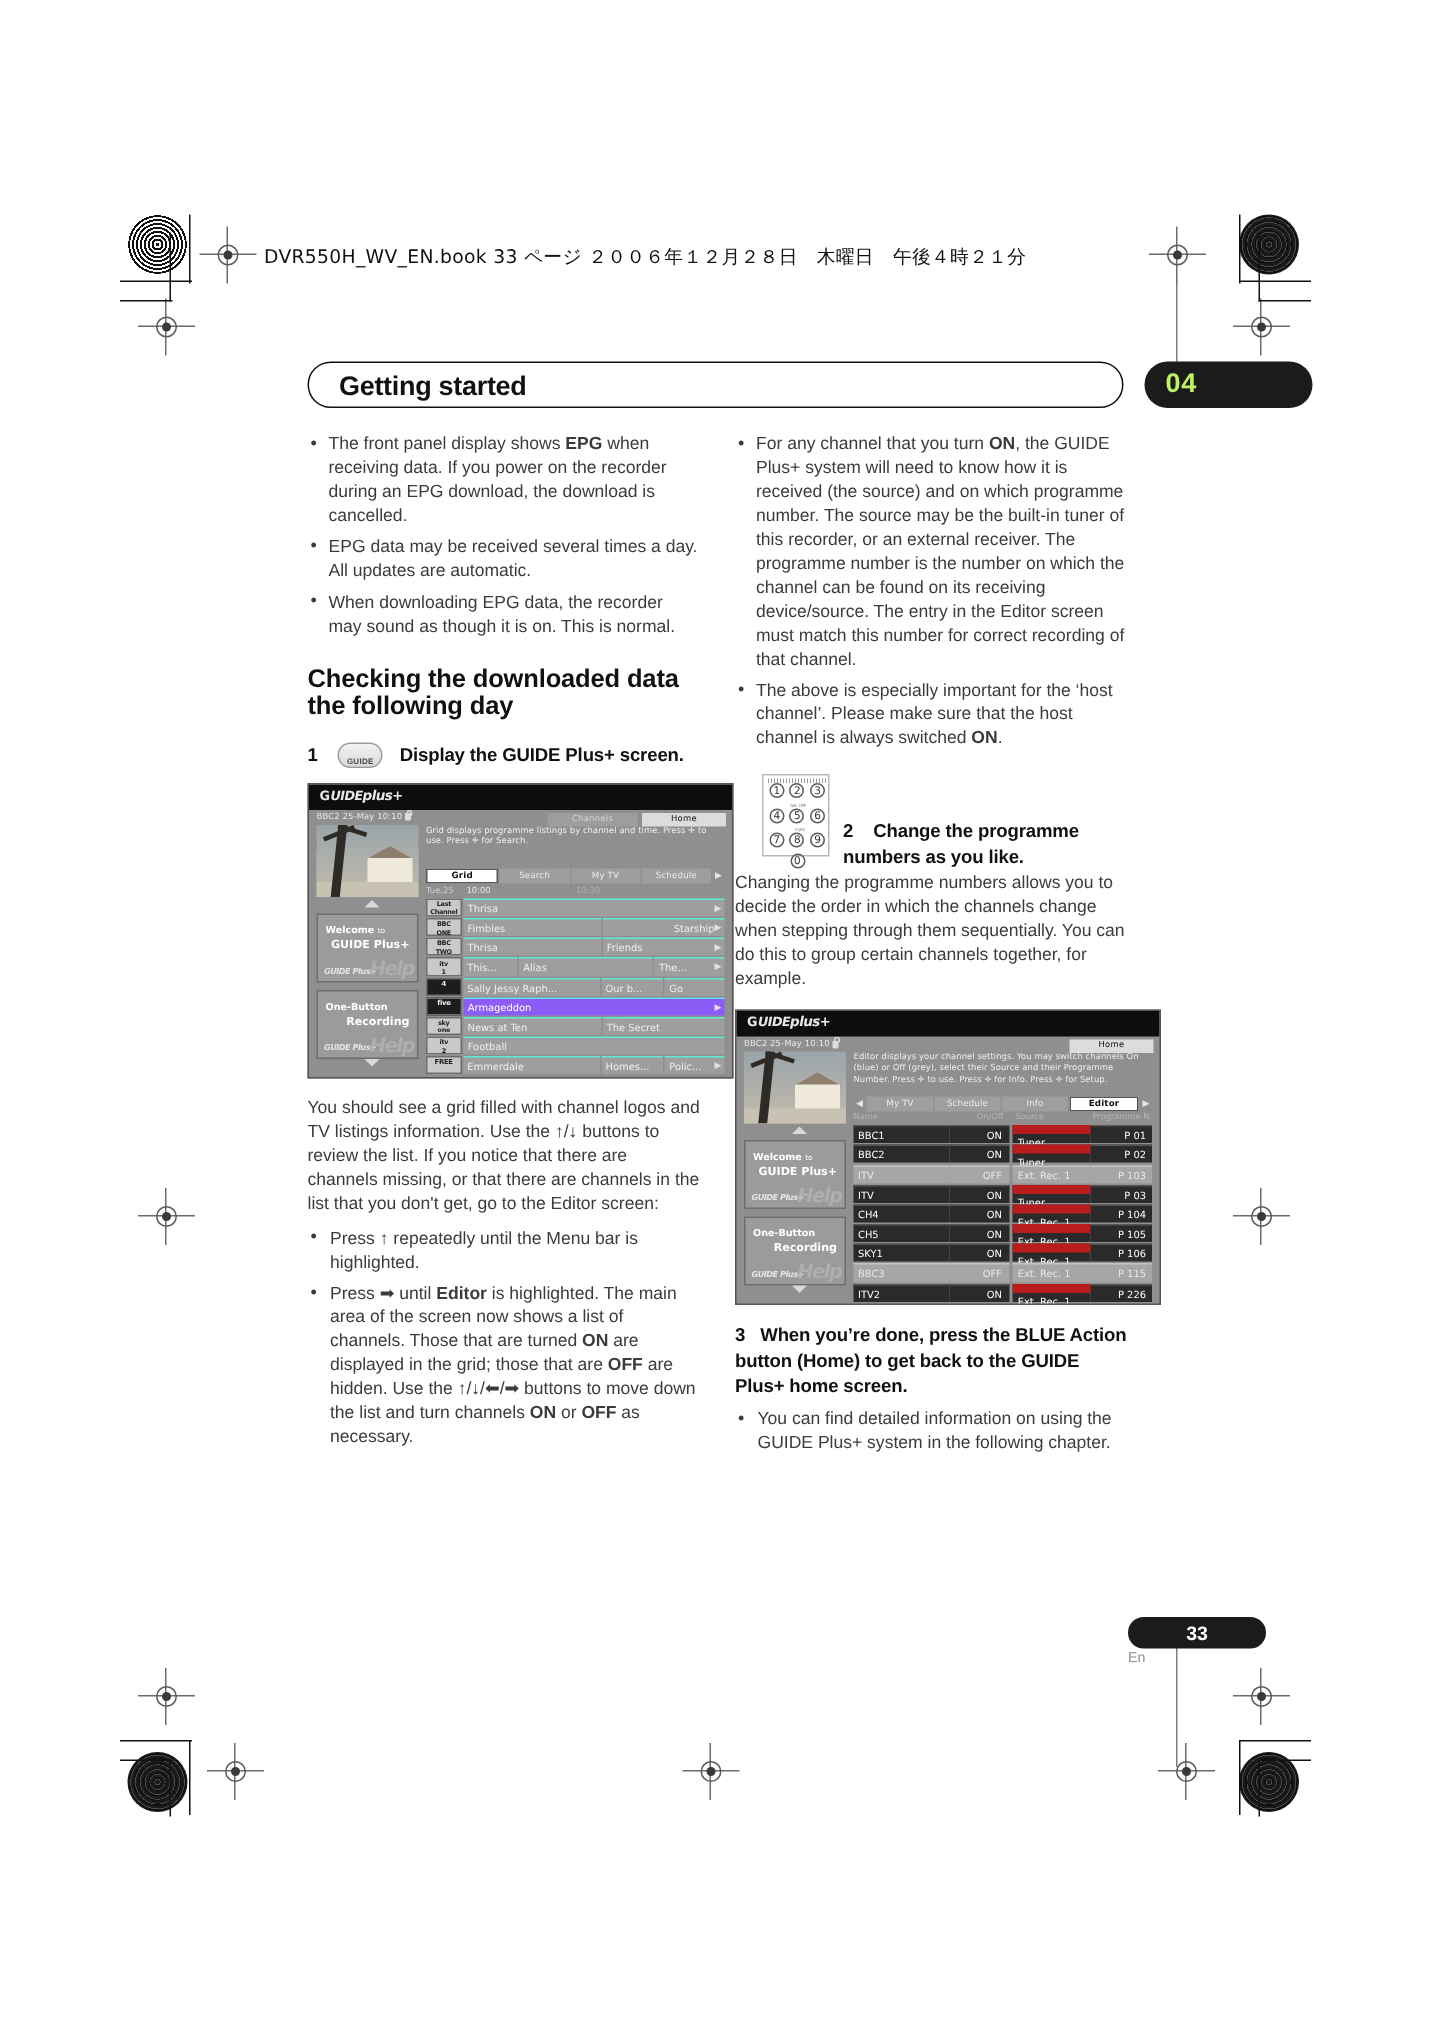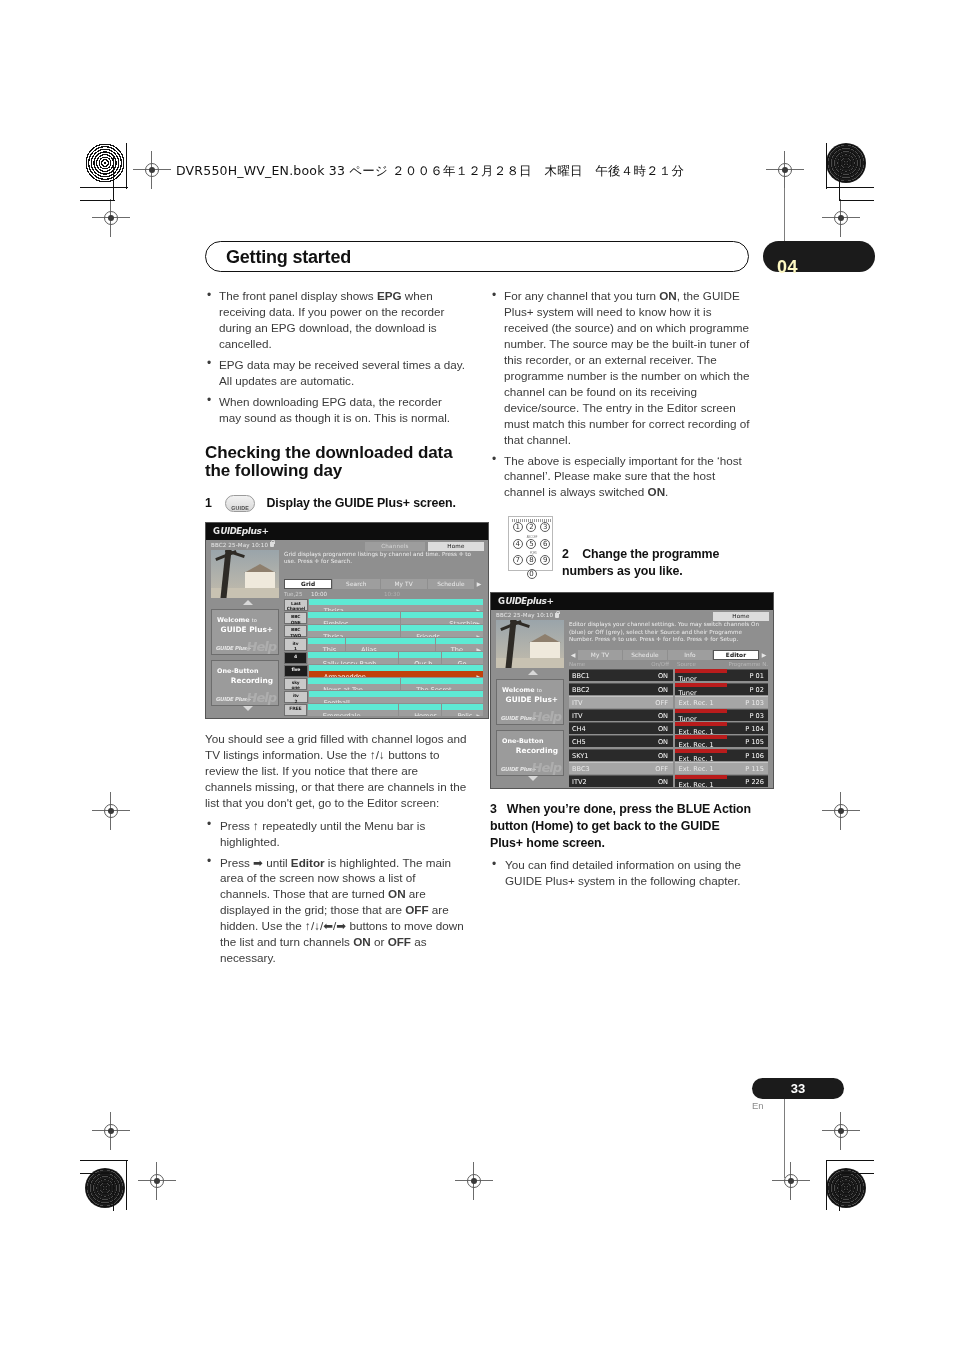--- a/index.html
+++ b/index.html
@@ -56,22 +56,22 @@
   }
   .title-pill .t {
     position:absolute; left:20px; top:5px;
     font-size:18px; font-weight:bold; letter-spacing:-.2px; color:#111;
   }
   .chapter-badge {
     position:absolute; left:763px; top:241px; width:112px; height:31px;
     background:#1b1b1b; border-radius:16px;
   }
   .chapter-badge .n {
-    position:absolute; left:14px; top:16px;
-    color:#fef9c3; font-size:18px; font-weight:bold; letter-spacing:.5px;
+    position:absolute; left:14px; top:4px;
+    color:#bef264; font-size:18px; font-weight:bold; letter-spacing:.5px;
   }
 
   
   .col { position:absolute; width:262px; top:288px; }
   .col-left  { left:205px; }
   .col-right { left:490px; }
 
   p { margin:0; }
   .body-txt {
     font-size:11.7px; line-height:15.95px; color:#3b3b3b;
@@ -233,24 +233,24 @@
   .growl { display:flex; height:12.1px; margin-bottom:1.1px; }
   .chanlogo {
     width:27px; background:#c9c9c9; color:#222; font-size:4.6px; font-weight:bold;
     text-align:center; line-height:6px; padding-top:1px; letter-spacing:-.2px;
     border:1px solid #6f6f6f;
   }
   .chanlogo.dark { background:#1d1d1d; color:#f0f0f0; }
   .chanlogo.two-line { line-height:5.3px; padding-top:1.2px; font-size:4.3px; }
   .prog {
     background:#9e9e9e; color:#efefef; font-size:6.6px; line-height:12.1px;
-    padding-left:15px; margin-left:1px; overflow:hidden; white-space:nowrap;
-    border-top:6px solid #5eead4;
-  }
-  .prog.hl { background:#c2410c; color:#fff; }
+    padding-left:3px; margin-left:1px; overflow:hidden; white-space:nowrap;
+    border-top:1px solid #5eead4;
+  }
+  .prog.hl { background:#8b5cf6; color:#fff; }
   .prog .car {
     float:right; margin-right:2px; font-size:6px; color:#e2e2e2;
   }
   .sidecol { position:absolute; left:5px; top:78px; width:68px; bottom:6px; }
   .promo {
     position:relative; background:#9b9b9b; border:1px solid #6d6d6d;
     height:46px; margin-bottom:5px; overflow:hidden;
   }
   .promo .l1 {
     position:absolute; left:5px; top:6px; color:#fff; font-size:6.4px; font-weight:bold;
@@ -291,21 +291,21 @@
   .edrow .name {
     width:64px; background:#2a2a2a; color:#fff; padding-left:3px;
     border-top:1px solid #555;
   }
   .edrow .onoff {
     width:40px; background:#2a2a2a; color:#fff; text-align:right; padding-right:5px;
     border-top:1px solid #555;
   }
   .edrow .src {
     width:52px; background:#2a2a2a; color:#fff; padding-left:4px; margin-left:1.5px;
-    border-top:4px solid #b91c1c;
+    border-top:6px solid #b91c1c;
   }
   .edrow .pnum {
     flex:1; background:#2a2a2a; color:#fff; text-align:right; padding-right:4px;
     border-top:1px solid #555;
   }
   .edrow.off .name, .edrow.off .onoff, .edrow.off .src, .edrow.off .pnum {
     background:#a6a6a6; color:#e9e9e9; border-top:1px solid #c4c4c4;
   }
 
   
@@ -584,20 +584,21 @@
             <div class="k">0</div>
           </div>
       </div>
     </div>
     <div class="step" style="padding-top:30px;">
       <span class="num">2</span>
       &nbsp;&nbsp;&nbsp;<span>Change the programme numbers as you like.</span>
     </div>
   </div>
 
+  <p class="body-txt" style="margin-top:1px;">Changing the programme numbers allows you to decide the order in which the channels change when stepping through them sequentially. You can do this to group certain channels together, for example.</p>
 
   <div class="shot" style="margin-top:12px;">
     <div class="topbar"></div>
     <div class="logo"><span class="g">G</span>UIDE<span class="plus">plus+</span></div>
 
     <div class="infoline">BBC2  25-May  10:10</div>
     <div class="lock"></div>
 
     <div class="videoframe">
       <div class="sky"></div>

